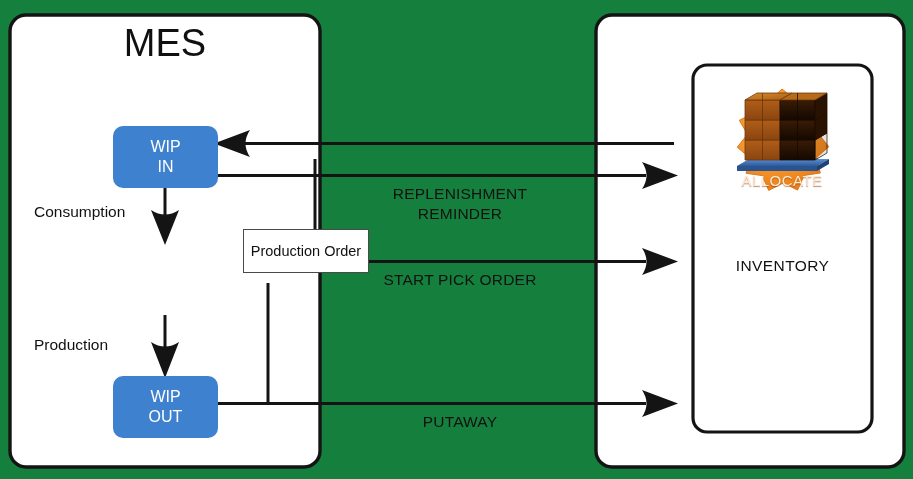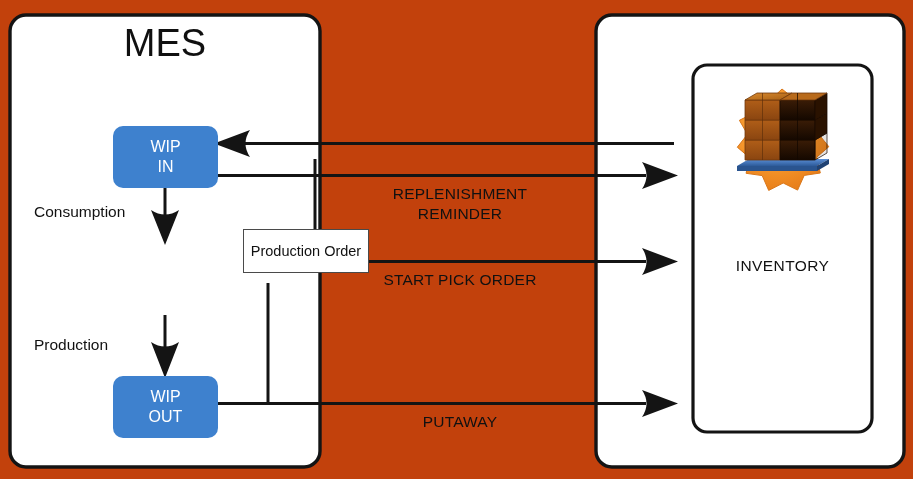--- a/index.html
+++ b/index.html
@@ -8,21 +8,21 @@
     padding: 0;
     background: #ffffff;
   }
   body {
     font-family: "Liberation Sans", sans-serif;
   }
   #canvas {
     position: relative;
     width: 913px;
     height: 479px;
-    background: #c2410c;
+    background: #15803d;
     overflow: hidden;
   }
   #canvas svg.layer {
     position: absolute;
     left: 0;
     top: 0;
     width: 913px;
     height: 479px;
   }
   .html-layer {
@@ -259,17 +259,20 @@
     <div class="po-box" style="left:243px; top:229px; width:126px; height:44px;">Production Order</div>
 
     <div class="side-label" style="left:34px; top:203px;">Consumption</div>
     <div class="side-label" style="left:34px; top:336px;">Production</div>
 
     <div class="flow-label" style="left:330px; top:270px; width:260px;">START PICK ORDER</div>
     <div class="flow-label" style="left:330px; top:184px; width:260px;">REPLENISHMENT
 REMINDER</div>
     <div class="flow-label" style="left:330px; top:412px; width:260px;">PUTAWAY</div>
 
+    <div class="badge-wrap" style="left:723px; top:88px;">
+      <div class="badge-text">ALLOCATE</div>
+    </div>
 
     <div class="inventory-label" style="left:693px; top:257px; width:179px;">INVENTORY</div>
 
   </div>
 </div>
 
 </body></html>

